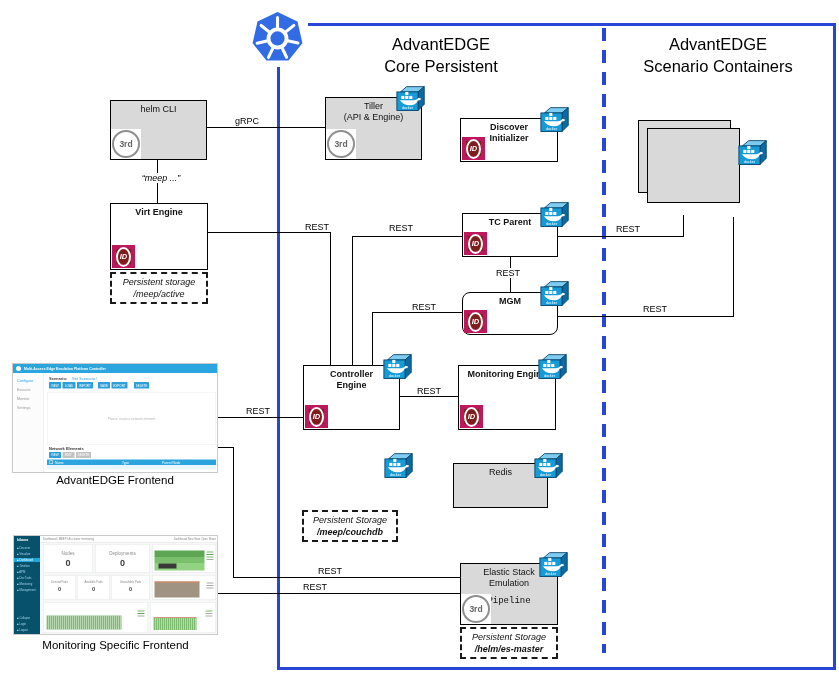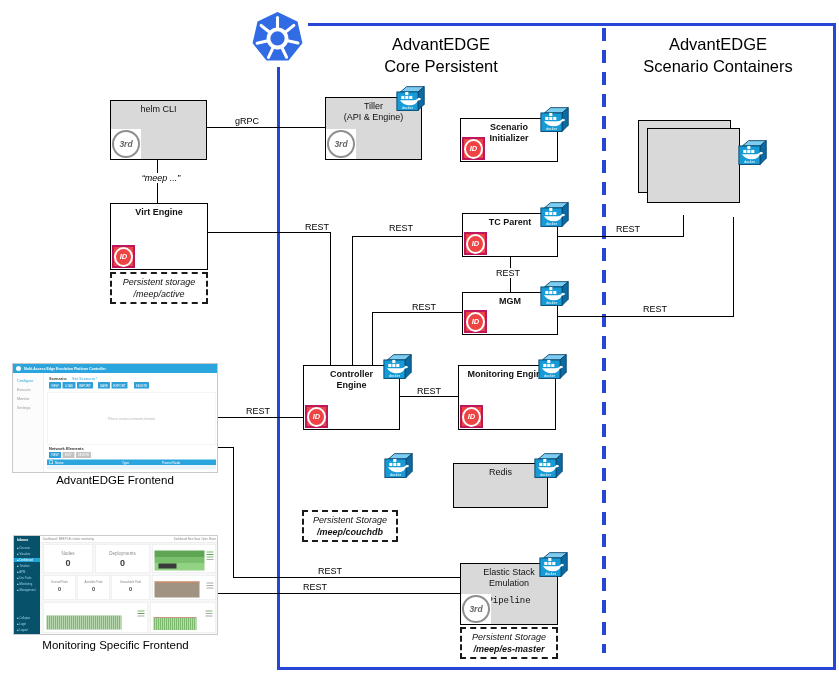--- a/index.html
+++ b/index.html
@@ -23,21 +23,21 @@
   .gray{background:#d9d9d9;}
   .whitebg{background:#fff;}
   .ttl{font-size:9px;line-height:11px;text-align:center;margin-top:3px;}
   .b{font-weight:bold;}
 
   #helm-cli{left:110px;top:100px;width:97px;height:60px;}
   #tiller{left:325px;top:97px;width:97px;height:63px;}
   #scen-init{left:460px;top:118px;width:98px;height:44px;}
   #virt{left:110px;top:203px;width:98px;height:67px;}
   #tc{left:462px;top:213px;width:96px;height:44px;}
-  #mgm{left:462px;top:292px;width:96px;height:43px;}
+  #mgm{left:462px;top:292px;width:96px;height:43px;border-radius:8px;}
   #ctrl{left:303px;top:365px;width:97px;height:65px;}
   #moneng{left:458px;top:365px;width:98px;height:65px;}
   #couch{left:302px;top:463px;width:96px;height:45px;}
   #redis{left:453px;top:463px;width:95px;height:45px;}
   #elastic{left:460px;top:563px;width:98px;height:62px;}
 
   #pods-back{left:638px;top:120px;width:93px;height:73px;}
   #pods-mid{left:647px;top:128px;width:93px;height:75px;}
   #pods-front{left:657px;top:138px;width:98px;height:79px;}
   .pods-text{font-size:7.5px;line-height:9.5px;text-align:left;padding:4px 0 0 6px;}
@@ -46,31 +46,31 @@
   #sidecar .ttl{font-size:6.5px;margin-top:2px;}
 
   
   .store{position:absolute;background:#fff;border:2px dashed #1a1a1a;box-sizing:border-box;
          font-style:italic;font-size:9px;line-height:12px;text-align:center;padding-top:2px;}
   #virt-store{left:110px;top:272px;width:98px;height:32px;}
   #couch-store{left:302px;top:510px;width:96px;height:32px;}
   #elastic-store{left:460px;top:627px;width:98px;height:32px;}
 
   
-  .id-badge{position:absolute;left:1px;bottom:1px;width:23px;height:23px;background:#ef4444;
-            border:2px solid #be185d;display:flex;align-items:center;justify-content:center;box-sizing:border-box;}
+  .id-badge{position:absolute;left:1px;bottom:1px;width:23px;height:23px;background:#7f1d1d;
+            border:4px solid #be185d;display:flex;align-items:center;justify-content:center;box-sizing:border-box;}
   .id-badge .ring{width:16px;height:16px;border:2px solid #fff;border-radius:50%;
             display:flex;align-items:center;justify-content:center;
             font-size:7.5px;font-weight:bold;font-style:italic;color:#fff;}
   .id-badge.small{width:14px;height:14px;}
   .id-badge.small .ring{width:9px;height:9px;border-width:1.5px;font-size:4.5px;}
   .third-badge{position:absolute;left:0;bottom:0;width:30px;height:30px;background:#fff;
             display:flex;align-items:center;justify-content:center;}
   .third-badge .ring{width:24px;height:24px;border:2px solid #8f8f8f;border-radius:50%;background:#fff;
-            display:flex;align-items:center;justify-content:center;font-size:8.5px;font-weight:bold;color:#666;font-style:italic;}
+            display:flex;align-items:center;justify-content:center;font-size:8.5px;font-weight:bold;color:#666;}
 
   
   .docker-cube{position:absolute;width:30px;height:30px;}
   #cube-tiller{left:396px;top:84px;}   #cube-scen{left:540px;top:105px;}
   #cube-tc{left:540px;top:200px;}      #cube-mgm{left:540px;top:279px;}
   #cube-pods{left:738px;top:138px;}    #cube-ctrl{left:383px;top:352px;}
   #cube-mon{left:538px;top:352px;}     #cube-couch{left:384px;top:451px;}
   #cube-redis{left:534px;top:451px;}   #cube-elastic{left:539px;top:550px;}
 
   
@@ -208,21 +208,21 @@
 
   <div class="node gray" id="tiller">
     <div class="ttl">Tiller</div>
     <div class="ttl" style="margin-top:0;">(API &amp; Engine)</div>
     <div class="third-badge">
         <span class="ring">3rd</span>
       </div>
   </div>
 
   <div class="node whitebg" id="scen-init">
-    <div class="ttl b">Scenario</div>
+    <div class="ttl b">Discover</div>
     <div class="ttl b" style="margin-top:0;">Initializer</div>
     <div class="id-badge">
         <span class="ring">ID</span>
       </div>
   </div>
 
   <div class="node whitebg" id="virt">
     <div class="ttl b">Virt Engine</div>
     <div class="id-badge">
         <span class="ring">ID</span>
@@ -277,21 +277,21 @@
   <div class="node gray" id="elastic">
     <div class="ttl">Elastic Stack</div>
     <div class="ttl" style="margin-top:0;">Emulation</div>
     <div class="ttl" style="margin-top:7px;font-family:Liberation Mono, monospace;">Pipeline</div>
     <div class="third-badge">
         <span class="ring">3rd</span>
       </div>
   </div>
   <div class="store" id="elastic-store">
     <div>Persistent Storage</div>
-    <div class="b">/meep/es-master</div>
+    <div class="b">/helm/es-master</div>
   </div>
 
   <span class="docker-cube" id="cube-tiller"><svg width="30" height="30" viewBox="0 0 34 34">
         <polygon points="5,9 25,9 32,3 12,3" fill="#7ecdf0" stroke="#04426a" stroke-width="1"></polygon>
         <polygon points="25,9 32,3 32,23 25,30" fill="#0b6aa2" stroke="#04426a" stroke-width="1"></polygon>
         <rect x="1" y="9" width="24" height="21" fill="#169bd7" stroke="#04426a" stroke-width="1"></rect>
         <rect x="6" y="13.5" width="3.5" height="3.5" fill="#fff"></rect>
         <rect x="10.5" y="13.5" width="3.5" height="3.5" fill="#fff"></rect>
         <rect x="15" y="13.5" width="3.5" height="3.5" fill="#fff"></rect>
         <rect x="10.5" y="9" width="3.5" height="3.5" fill="#fff"></rect>

